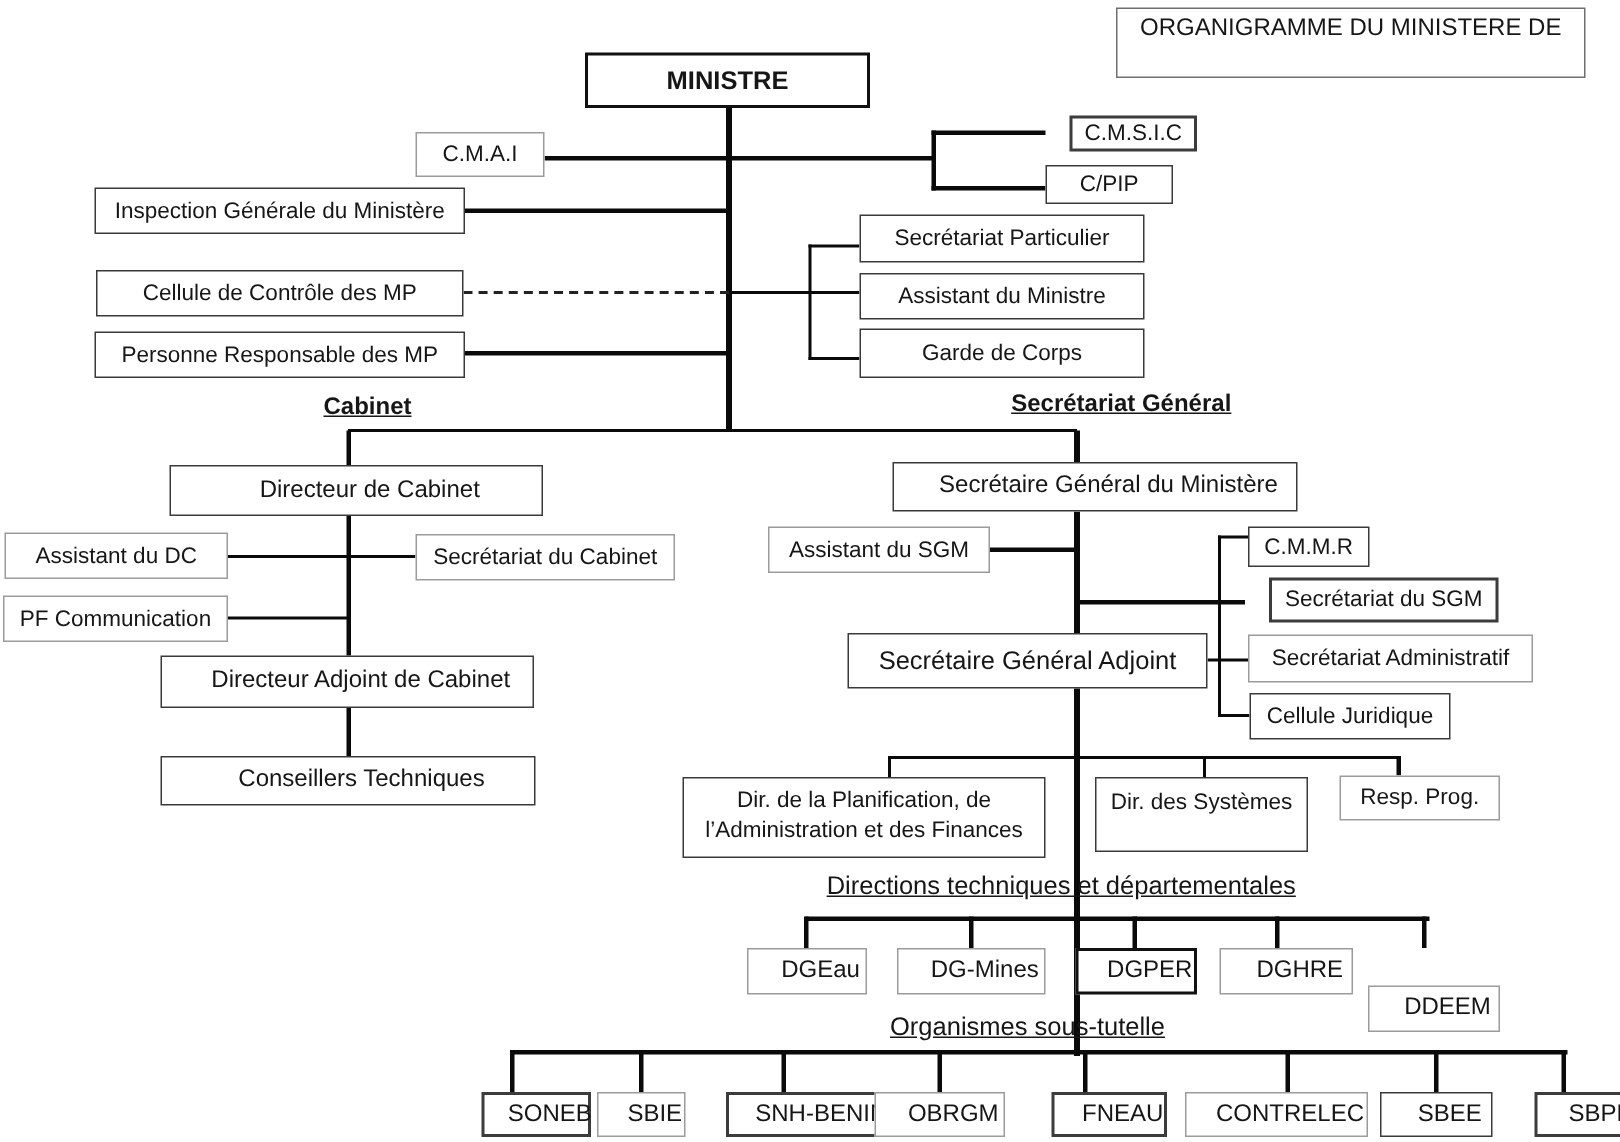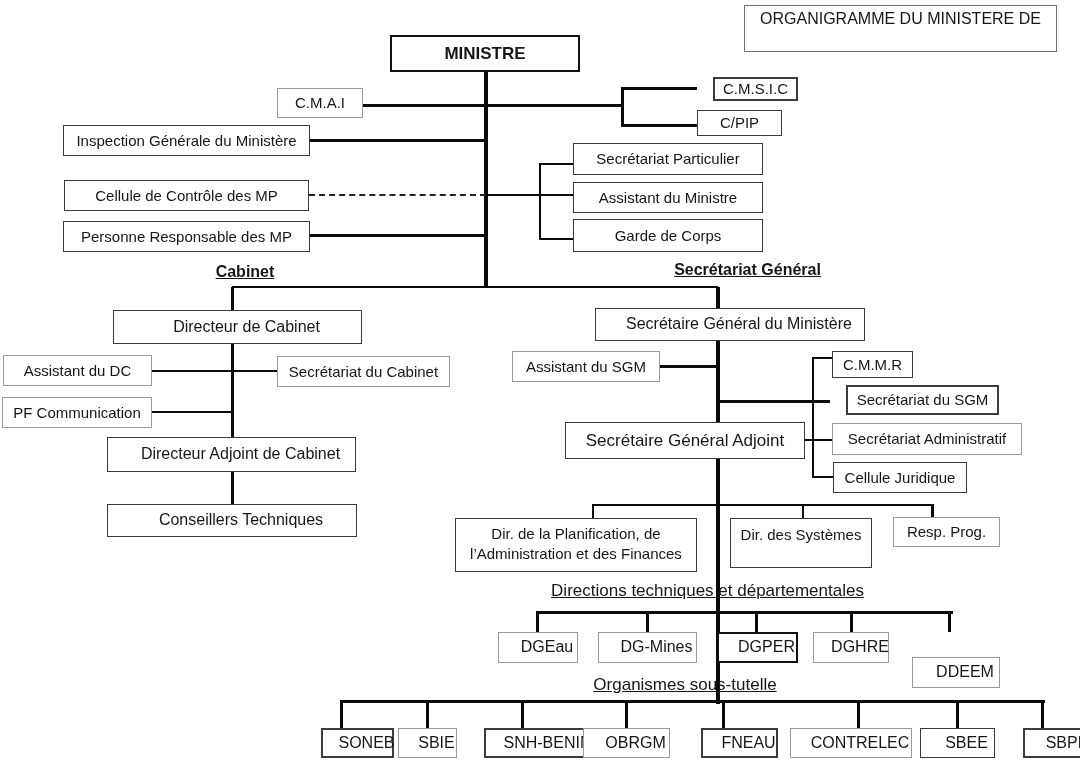--- a/index.html
+++ b/index.html
@@ -141,21 +141,21 @@
   <div class="box b-dark two-line" style="left:455px;top:518px;width:242px;height:54px">
     <span>Dir. de la Planification, de</span>
     <span>l’Administration et des Finances</span>
   </div>
   <div class="box b-dark top-align" style="left:730px;top:518px;width:142px;height:50px">Dir. des Systèmes</div>
   <div class="box b-gray" style="left:893px;top:517px;width:107px;height:30px">Resp. Prog.</div>
 
   <div class="box b-gray big" style="left:498px;top:632px;width:80px;height:31px">DGEau</div>
   <div class="box b-gray big" style="left:598px;top:632px;width:99px;height:31px">DG-Mines</div>
   <div class="box b-thick big" style="left:717px;top:632px;width:81px;height:31px">DGPER</div>
-  <div class="box b-gray big" style="left:813px;top:632px;width:76px;height:31px">DGHRE</div>
+  <div class="box b-gray big" style="left:813px;top:632px;width:89px;height:31px">DGHRE</div>
   <div class="box b-gray big" style="left:912px;top:657px;width:88px;height:31px">DDEEM</div>
 
   <div class="box b-med big" style="left:305px;top:728px;width:73px;height:30px">SONEB</div>
   <div class="box b-gray big" style="left:398px;top:728px;width:59px;height:30px">SBIE</div>
   <div class="box b-med big" style="left:468px;top:728px;width:109px;height:30px">SNH-BENIN</div>
   <div class="box b-gray big" style="left:583px;top:728px;width:87px;height:30px">OBRGM</div>
   <div class="box b-med big" style="left:685px;top:728px;width:77px;height:30px">FNEAU</div>
   <div class="box b-gray big" style="left:790px;top:728px;width:122px;height:30px">CONTRELEC</div>
   <div class="box b-dark big" style="left:920px;top:728px;width:75px;height:30px">SBEE</div>
   <div class="box b-med big" style="left:1007px;top:728px;width:70px;height:30px">SBPE</div>

